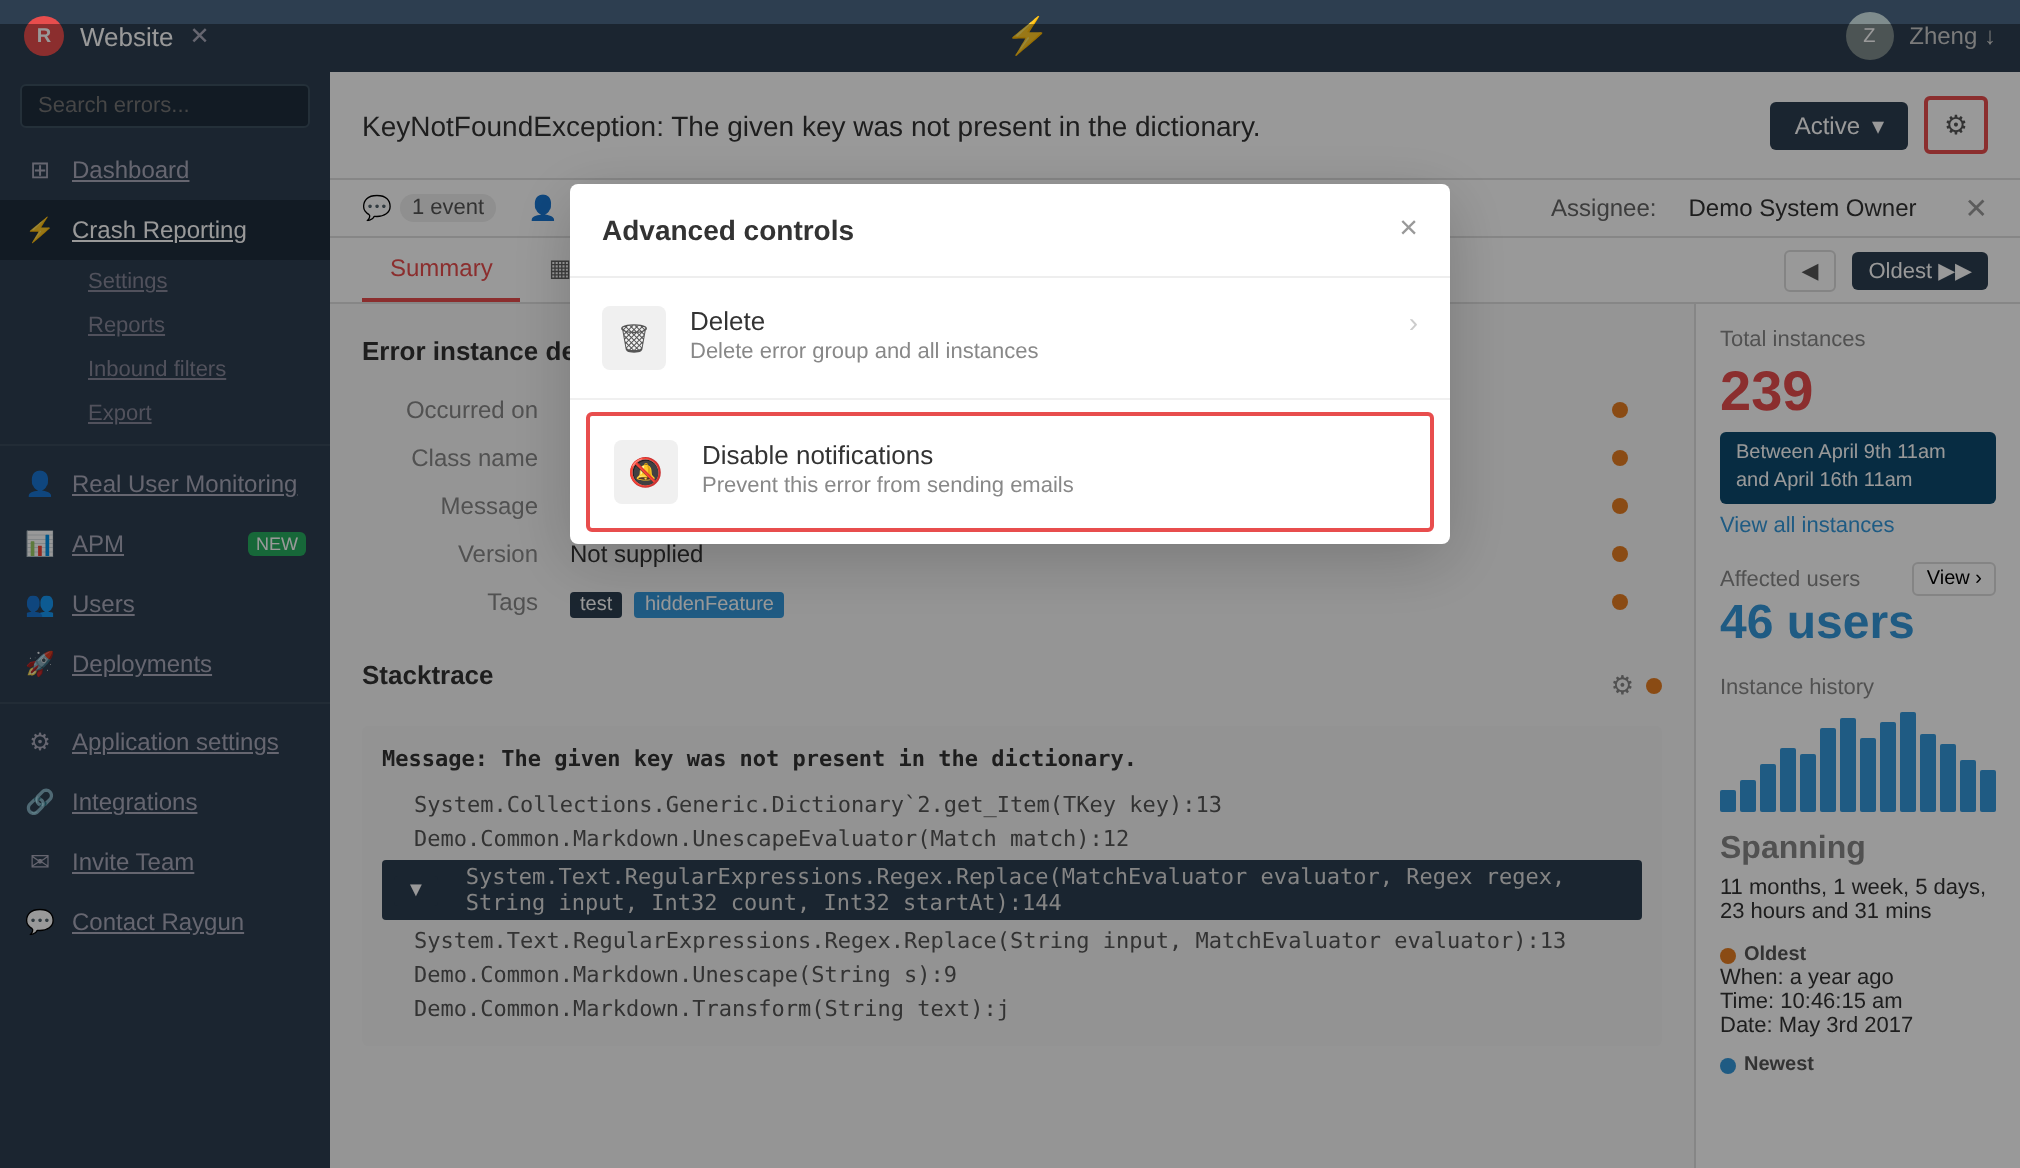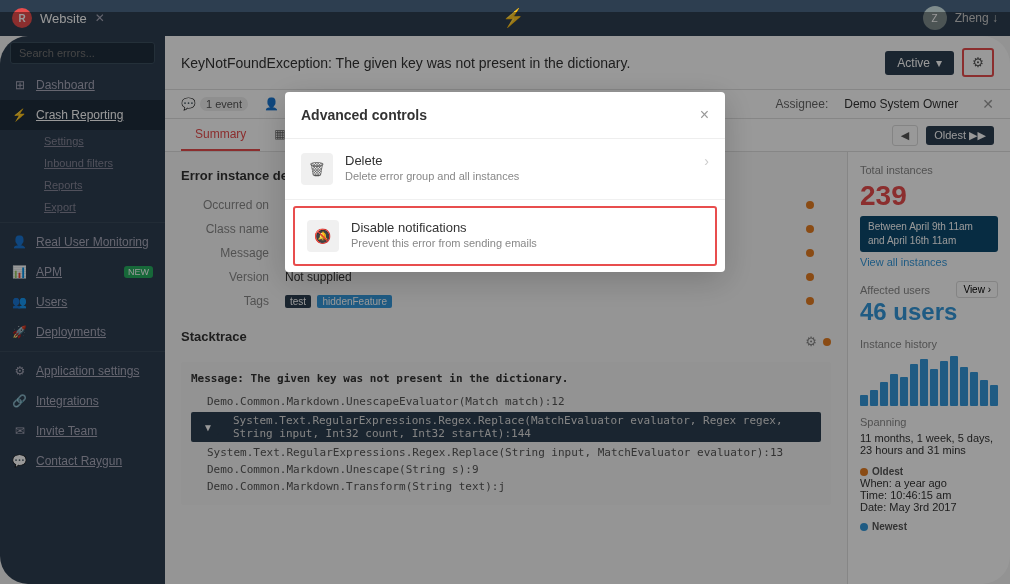--- a/index.html
+++ b/index.html
@@ -1,21 +1,21 @@
 <!DOCTYPE html>
 <html><head>
   <meta charset="utf-8">
   <style>
     * { box-sizing: border-box; margin: 0; padding: 0; }
     body { font-family: -apple-system, BlinkMacSystemFont, 'Segoe UI', sans-serif; font-size: 13px; background: #f5f5f5; overflow: hidden; }
 
     
     .app-container { display: flex; flex-direction: column; height: 584px; width: 1010px; }
     .top-bar { background: #2d3e50; height: 36px; display: flex; align-items: center; padding: 0 12px; justify-content: space-between; flex-shrink: 0; }
-    .main-area { display: flex; flex: 1; overflow: hidden; border-radius: 28px; }
+    .main-area { display: flex; flex: 1; overflow: hidden; }
     .sidebar { width: 165px; background: #2d3e50; flex-shrink: 0; overflow-y: auto; }
     .content-area { flex: 1; overflow: hidden; display: flex; flex-direction: column; }
 
     
     .top-bar-left { display: flex; align-items: center; gap: 8px; }
     .app-logo { width: 20px; height: 20px; background: #e84d4d; border-radius: 50%; display: flex; align-items: center; justify-content: center; color: white; font-size: 10px; font-weight: bold; }
     .app-name { color: white; font-size: 13px; font-weight: 500; }
     .top-bar-center { display: flex; align-items: center; }
     .lightning-icon { color: #aab; font-size: 18px; }
     .top-bar-right { display: flex; align-items: center; gap: 8px; }
@@ -85,21 +85,21 @@
     .stat-range { background: #0c4a6e; color: white; font-size: 10px; padding: 4px 8px; border-radius: 3px; margin-bottom: 2px; line-height: 1.4; }
     .view-all { color: #3498db; font-size: 11px; cursor: pointer; }
     .affected-header { display: flex; align-items: center; justify-content: space-between; margin-top: 12px; }
     .affected-title { font-size: 11px; color: #888; }
     .view-btn { background: white; border: 1px solid #ddd; padding: 2px 6px; border-radius: 3px; font-size: 10px; cursor: pointer; }
     .affected-count { font-size: 24px; font-weight: bold; color: #3498db; margin-bottom: 8px; }
     .instance-history-title { font-size: 11px; color: #888; margin-top: 12px; margin-bottom: 6px; }
     .history-chart { height: 50px; display: flex; align-items: flex-end; gap: 2px; }
     .history-bar { background: #3498db; border-radius: 1px; flex: 1; }
     .spanning-section { margin-top: 10px; }
-    .spanning-title { font-size: 11px; color: #888; margin-bottom: 4px; }
+    .spanning-title { font-size: 16px; color: #888; margin-bottom: 4px; font-weight: bold; }
     .spanning-value { font-size: 11px; color: #333; font-weight: 500; }
     .oldest-section { margin-top: 10px; }
     .oldest-dot { width: 8px; height: 8px; border-radius: 50%; background: #e67e22; display: inline-block; margin-right: 4px; }
     .newest-dot { width: 8px; height: 8px; border-radius: 50%; background: #3498db; display: inline-block; margin-right: 4px; }
     .sub-label { font-size: 10px; color: #888; }
     .sub-value { font-size: 11px; color: #333; }
 
     
     .modal-overlay { position: fixed; top: 12px; left: 0; width: 100%; height: 100%; background: rgba(0,0,0,0.4); display: flex; align-items: flex-start; justify-content: center; padding-top: 80px; z-index: 1000; }
     .modal { background: white; border-radius: 4px; width: 440px; box-shadow: 0 8px 32px rgba(0,0,0,0.2); }
@@ -147,24 +147,24 @@
       </div>
       <div class="sidebar-item active">
         <span class="icon">⚡</span>
         <span class="label">Crash Reporting</span>
       </div>
       <div class="sidebar-sub">
         <div class="sidebar-item">
           <span class="label">Settings</span>
         </div>
         <div class="sidebar-item">
+          <span class="label">Reports</span>
+        </div>
+        <div class="sidebar-item">
           <span class="label">Inbound filters</span>
-        </div>
-        <div class="sidebar-item">
-          <span class="label">Reports</span>
         </div>
         <div class="sidebar-item">
           <span class="label">Export</span>
         </div>
       </div>
       <div class="sidebar-divider"></div>
       <div class="sidebar-item">
         <span class="icon">👤</span>
         <span class="label">Real User Monitoring</span>
       </div>
@@ -290,20 +290,21 @@
           <div>
             <div class="stacktrace-header">
               <span class="section-header">Stacktrace</span>
               <div style="display:flex; gap:6px; align-items:center;">
                 <span style="color:#888; cursor:pointer;">⚙</span>
                 <span class="right-dot"></span>
               </div>
             </div>
             <div class="stacktrace-content">
               <div style="font-weight:bold; margin-bottom:8px;">Message: The given key was not present in the dictionary.</div>
+              <div class="stack-line" style="padding-left:16px;">System.Collections.Generic.Dictionary`2.get_Item(TKey key):13</div>
               <div class="stack-line" style="padding-left:16px;">Demo.Common.Markdown.UnescapeEvaluator(Match match):12</div>
               <div class="stack-line highlighted">
                 <button class="collapse-btn">▼</button>
                 System.Text.RegularExpressions.Regex.Replace(MatchEvaluator evaluator, Regex regex, String input, Int32 count, Int32 startAt):144
               </div>
               <div class="stack-line" style="padding-left:16px;">System.Text.RegularExpressions.Regex.Replace(String input, MatchEvaluator evaluator):13</div>
               <div class="stack-line" style="padding-left:16px;">Demo.Common.Markdown.Unescape(String s):9</div>
               <div class="stack-line" style="padding-left:16px;">Demo.Common.Markdown.Transform(String text):j</div>
             </div>
           </div>

